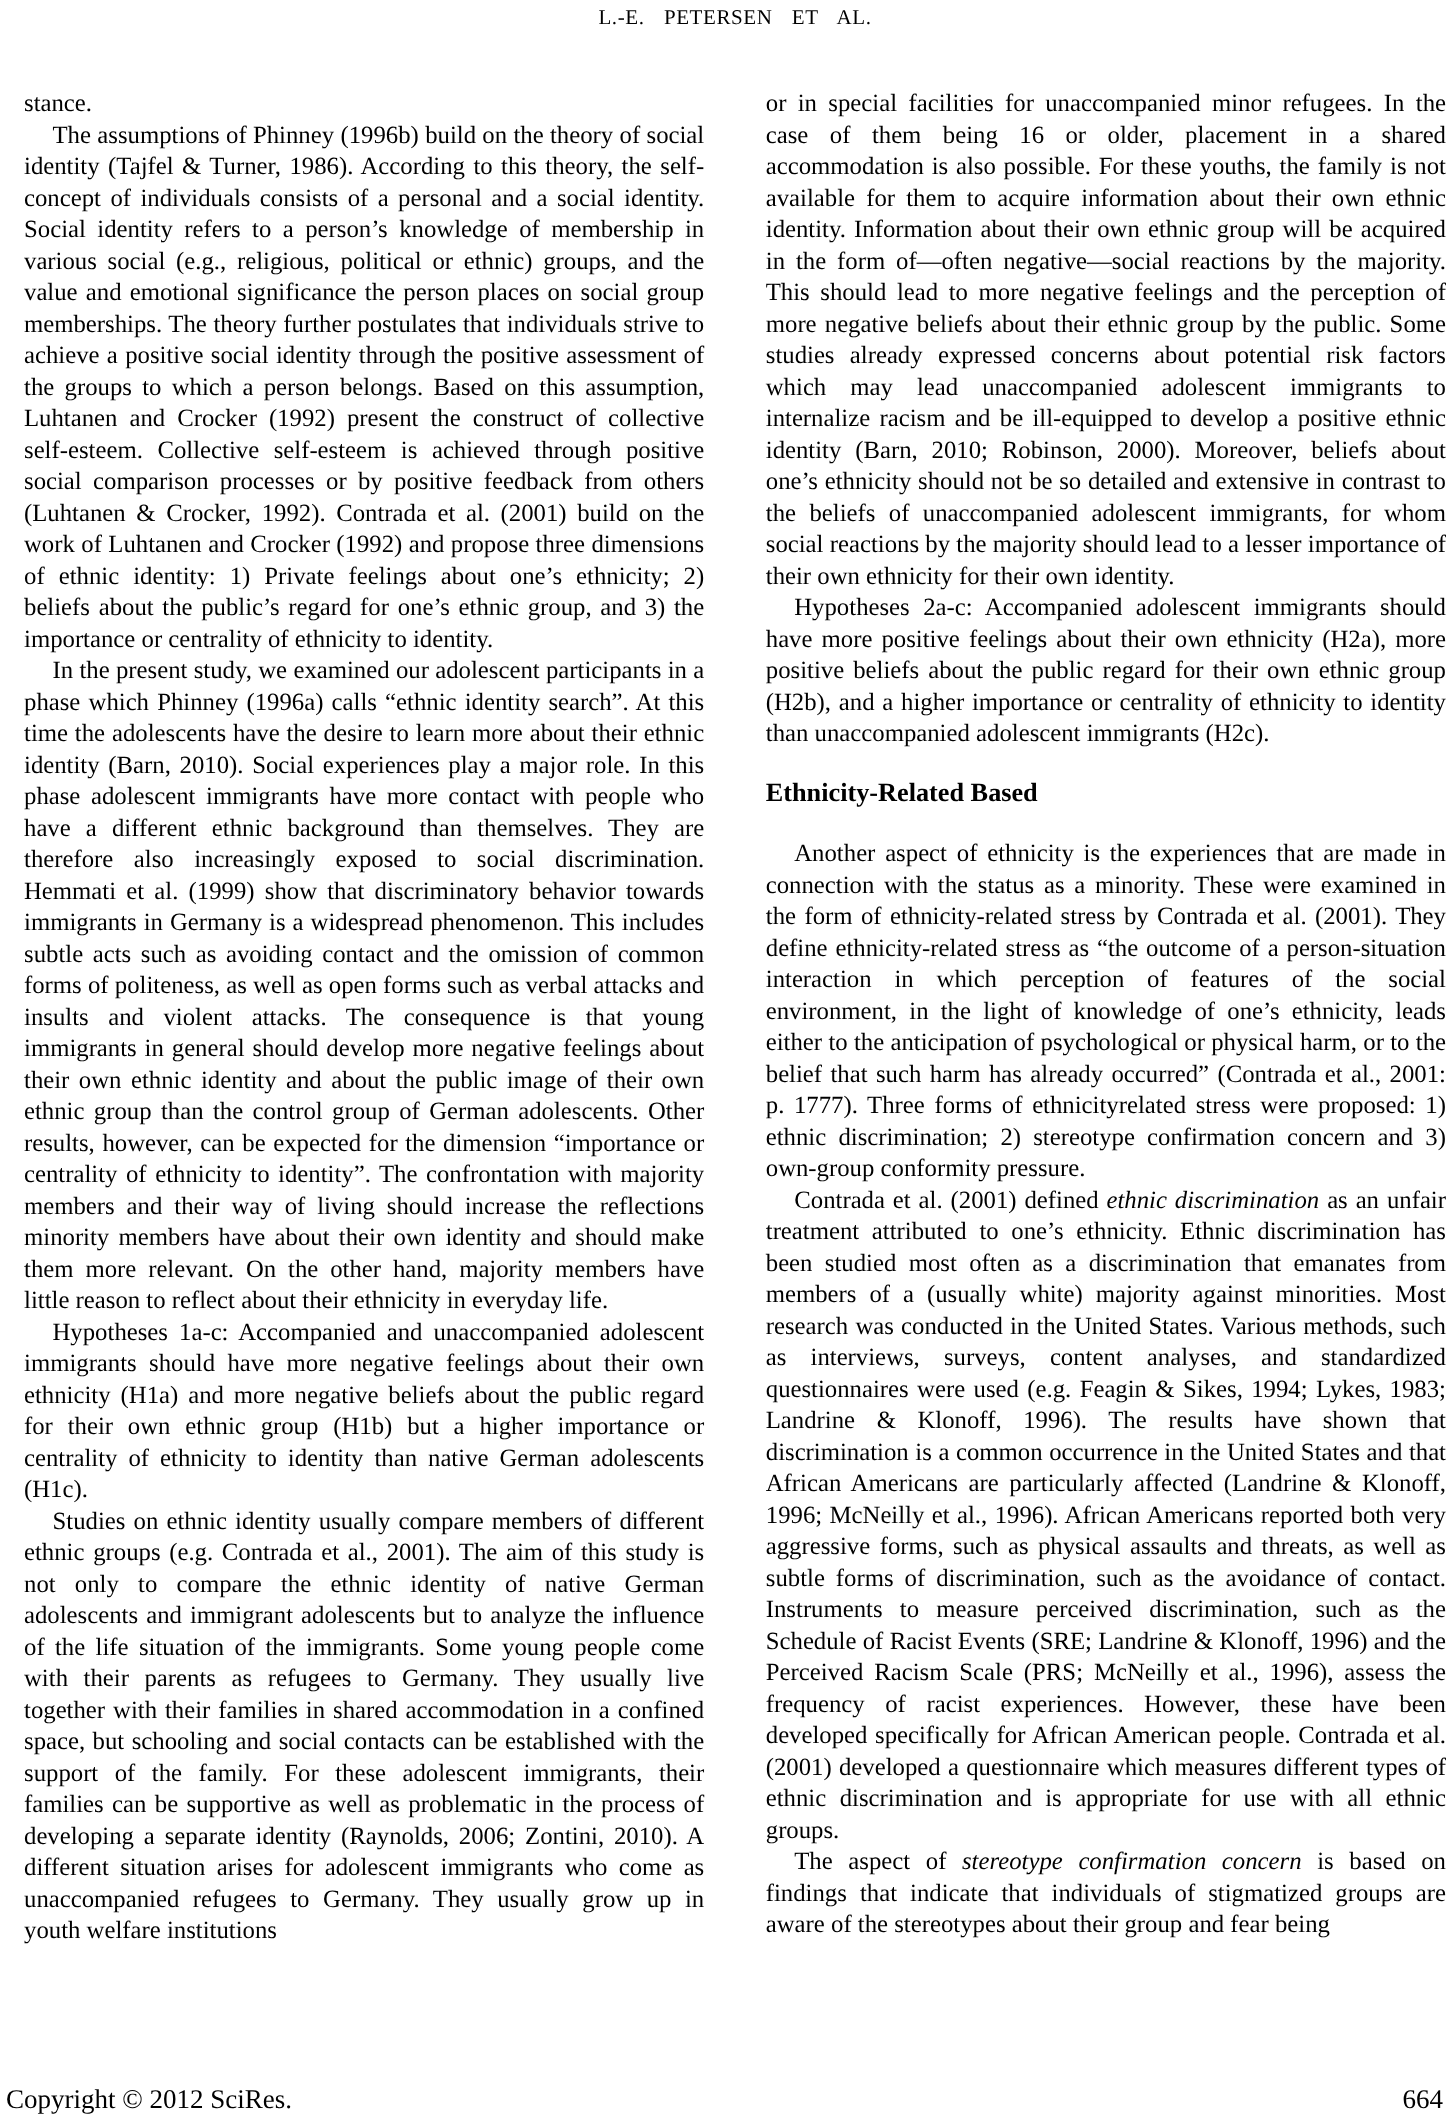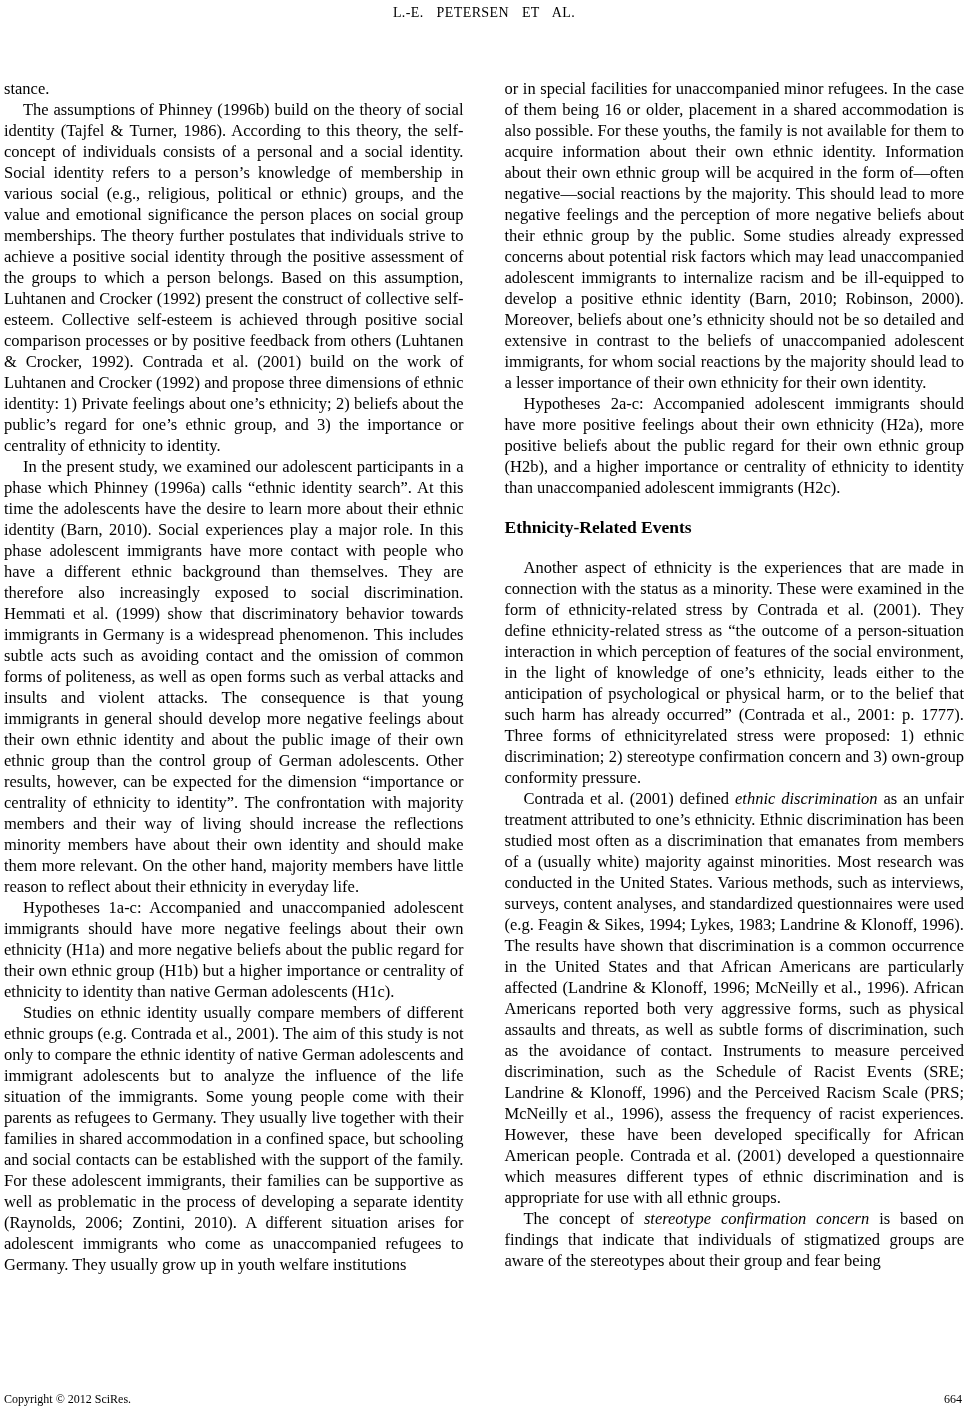--- a/index.html
+++ b/index.html
@@ -4,35 +4,35 @@
 <style>
   html, body { margin: 0; padding: 0; background: #ffffff; }
   .page {
     position: relative;
     width: 968px;
     height: 1414px;
     background: #ffffff;
     color: #000000;
     font-family: "Liberation Serif", serif;
     box-sizing: border-box;
-    padding: 4px 4px 0 4px;
+    padding: 4px 4px 0 16px;
     overflow: hidden;
   }
   .running-head {
     text-align: center;
     font-size: 14px;
     line-height: 18px;
     word-spacing: 9px;
     letter-spacing: 0.4px;
     white-space: nowrap;
   }
   .columns {
     display: flex;
     gap: 41px;
-    margin-top: 56px;
+    margin-top: 36px;
   }
   .col {
     width: 461px;
     font-size: 16.5px;
     line-height: 21px;
     text-align: justify;
   }
   .col p {
     margin: 0;
     text-indent: 0;
@@ -46,45 +46,45 @@
     margin: 19px 0 19px 0;
   }
   .col em { }
   .footer {
     position: absolute;
     left: 4px;
     right: 6px;
     bottom: 6px;
     display: flex;
     justify-content: space-between;
-    font-size: 12px;
+    font-size: 18px;
     line-height: 18px;
   }
 </style>
 </head>
 <body>
 
 <div class="page">
   <div class="running-head">L.-E. PETERSEN ET AL.</div>
 
   <div class="columns">
     <div class="col" id="col-left">
         <p><span>stance.</span></p>
         <p class="indent"><span>The assumptions of Phinney (1996b) build on the theory of social identity (Tajfel &amp; Turner, 1986). According to this theory, the self-concept of individuals consists of a personal and a social identity. Social identity refers to a person’s knowledge of membership in various social (e.g., religious, political or ethnic) groups, and the value and emotional significance the person places on social group memberships. The theory further postulates that individuals strive to achieve a positive social identity through the positive assessment of the groups to which a person belongs. Based on this assumption, Luhtanen and Crocker (1992) present the construct of collective self-esteem. Collective self-esteem is achieved through positive social comparison processes or by positive feedback from others (Luhtanen &amp; Crocker, 1992). Contrada et al. (2001) build on the work of Luhtanen and Crocker (1992) and propose three dimensions of ethnic identity: 1) Private feelings about one’s ethnicity; 2) beliefs about the public’s regard for one’s ethnic group, and 3) the importance or centrality of ethnicity to identity.</span></p>
         <p class="indent"><span>In the present study, we examined our adolescent participants in a phase which Phinney (1996a) calls “ethnic identity search”. At this time the adolescents have the desire to learn more about their ethnic identity (Barn, 2010). Social experiences play a major role. In this phase adolescent immigrants have more contact with people who have a different ethnic background than themselves. They are therefore also increasingly exposed to social discrimination. Hemmati et al. (1999) show that discriminatory behavior towards immigrants in Germany is a widespread phenomenon. This includes subtle acts such as avoiding contact and the omission of common forms of politeness, as well as open forms such as verbal attacks and insults and violent attacks. The consequence is that young immigrants in general should develop more negative feelings about their own ethnic identity and about the public image of their own ethnic group than the control group of German adolescents. Other results, however, can be expected for the dimension “importance or centrality of ethnicity to identity”. The confrontation with majority members and their way of living should increase the reflections minority members have about their own identity and should make them more relevant. On the other hand, majority members have little reason to reflect about their ethnicity in everyday life.</span></p>
         <p class="indent"><span>Hypotheses 1a-c: Accompanied and unaccompanied adolescent immigrants should have more negative feelings about their own ethnicity (H1a) and more negative beliefs about the public regard for their own ethnic group (H1b) but a higher importance or centrality of ethnicity to identity than native German adolescents (H1c).</span></p>
         <p class="indent"><span>Studies on ethnic identity usually compare members of different ethnic groups (e.g. Contrada et al., 2001). The aim of this study is not only to compare the ethnic identity of native German adolescents and immigrant adolescents but to analyze the influence of the life situation of the immigrants. Some young people come with their parents as refugees to Germany. They usually live together with their families in shared accommodation in a confined space, but schooling and social contacts can be established with the support of the family. For these adolescent immigrants, their families can be supportive as well as problematic in the process of developing a separate identity (Raynolds, 2006; Zontini, 2010). A different situation arises for adolescent immigrants who come as unaccompanied refugees to Germany. They usually grow up in youth welfare institutions</span></p>
       </div>
     <div class="col" id="col-right">
         <p><span>or in special facilities for unaccompanied minor refugees. In the case of them being 16 or older, placement in a shared accommodation is also possible. For these youths, the family is not available for them to acquire information about their own ethnic identity. Information about their own ethnic group will be acquired in the form of—often negative—social reactions by the majority. This should lead to more negative feelings and the perception of more negative beliefs about their ethnic group by the public. Some studies already expressed concerns about potential risk factors which may lead unaccompanied adolescent immigrants to internalize racism and be ill-equipped to develop a positive ethnic identity (Barn, 2010; Robinson, 2000). Moreover, beliefs about one’s ethnicity should not be so detailed and extensive in contrast to the beliefs of unaccompanied adolescent immigrants, for whom social reactions by the majority should lead to a lesser importance of their own ethnicity for their own identity.</span></p>
         <p class="indent"><span>Hypotheses 2a-c: Accompanied adolescent immigrants should have more positive feelings about their own ethnicity (H2a), more positive beliefs about the public regard for their own ethnic group (H2b), and a higher importance or centrality of ethnicity to identity than unaccompanied adolescent immigrants (H2c).</span></p>
-        <h2 class="section"><span>Ethnicity-Related Events</span></h2>
+        <h2 class="section"><span>Ethnicity-Related Based</span></h2>
         <p class="indent"><span>Another aspect of ethnicity is the experiences that are made in connection with the status as a minority. These were examined in the form of ethnicity-related stress by Contrada et al. (2001). They define ethnicity-related stress as “the outcome of a person-situation interaction in which perception of features of the social environment, in the light of knowledge of one’s ethnicity, leads either to the anticipation of psychological or physical harm, or to the belief that such harm has already occurred” (Contrada et al., 2001: p. 1777). Three forms of ethnicityrelated stress were proposed: 1) ethnic discrimination; 2) stereotype confirmation concern and 3) own-group conformity pressure.</span></p>
         <p class="indent"><span>Contrada et al. (2001) defined </span><em>ethnic discrimination</em><span> as an unfair treatment attributed to one’s ethnicity. Ethnic discrimination has been studied most often as a discrimination that emanates from members of a (usually white) majority against minorities. Most research was conducted in the United States. Various methods, such as interviews, surveys, content analyses, and standardized questionnaires were used (e.g. Feagin &amp; Sikes, 1994; Lykes, 1983; Landrine &amp; Klonoff, 1996). The results have shown that discrimination is a common occurrence in the United States and that African Americans are particularly affected (Landrine &amp; Klonoff, 1996; McNeilly et al., 1996). African Americans reported both very aggressive forms, such as physical assaults and threats, as well as subtle forms of discrimination, such as the avoidance of contact. Instruments to measure perceived discrimination, such as the Schedule of Racist Events (SRE; Landrine &amp; Klonoff, 1996) and the Perceived Racism Scale (PRS; McNeilly et al., 1996), assess the frequency of racist experiences. However, these have been developed specifically for African American people. Contrada et al. (2001) developed a questionnaire which measures different types of ethnic discrimination and is appropriate for use with all ethnic groups.</span></p>
-        <p class="indent"><span>The concept of </span><em>stereotype confirmation concern</em><span> is based on findings that indicate that individuals of stigmatized groups are aware of the stereotypes about their group and fear being</span></p>
+        <p class="indent"><span>The aspect of </span><em>stereotype confirmation concern</em><span> is based on findings that indicate that individuals of stigmatized groups are aware of the stereotypes about their group and fear being</span></p>
       </div>
   </div>
 
   <div class="footer">
     <span>Copyright © 2012 SciRes.</span>
     <span>664</span>
   </div>
 </div>
 
 </body></html>

